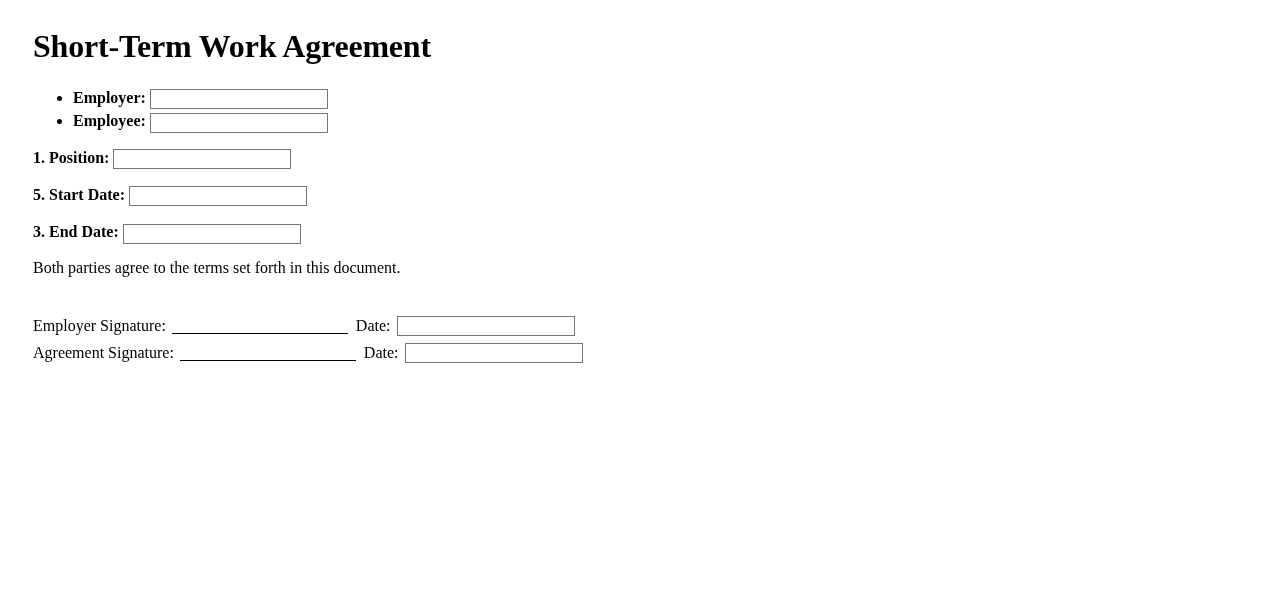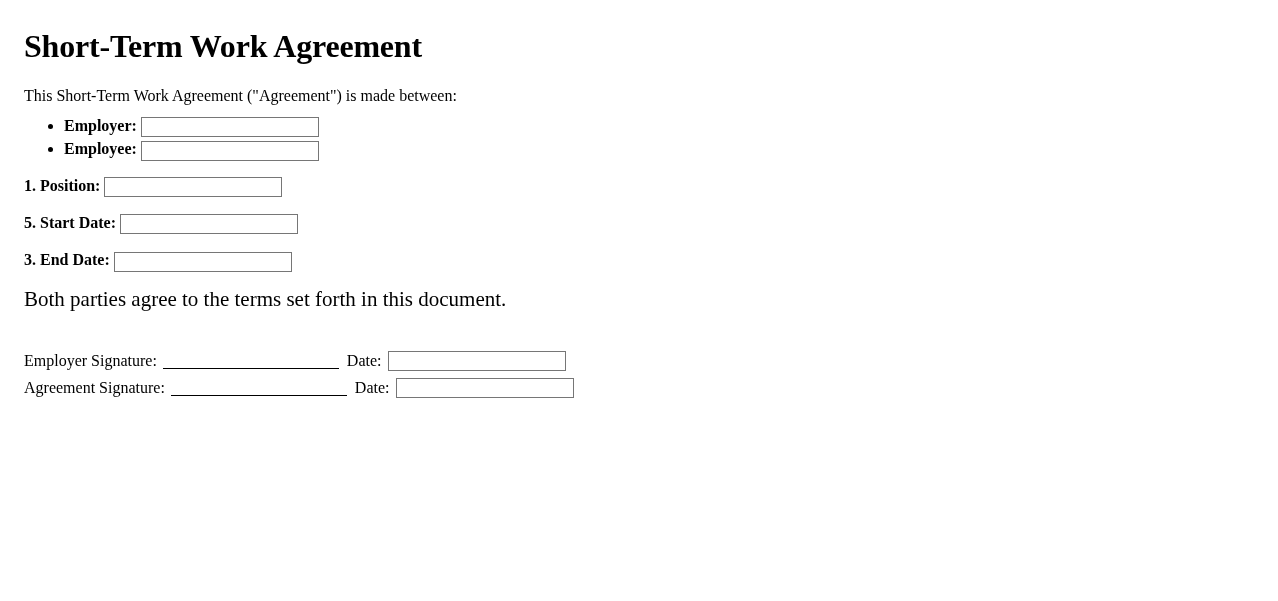--- a/index.html
+++ b/index.html
@@ -9,21 +9,21 @@
   }
   body {
     width: 1278px;
     height: 601px;
     font-family: "Liberation Serif", "DejaVu Serif", serif;
     color: #000000;
     font-size: 16px;
     overflow: hidden;
   }
   .page {
-    padding: 20px 28px 0 24px;
+    padding: 20px 28px 0 33px;
     box-sizing: border-box;
   }
   h1.doc-title {
     font-family: "Liberation Serif", "DejaVu Serif", serif;
     font-size: 32px;
     font-weight: bold;
     margin: 8px 0 22px 0;
     letter-spacing: -0.2px;
   }
   p.intro {
@@ -63,21 +63,21 @@
     color: #000;
   }
   input.w-party { width: 178px; }
   input.w-position { width: 178px; }
   input.w-start { width: 178px; }
   input.w-end { width: 178px; }
   input.w-schedule { width: 178px; }
   input.w-comp { width: 178px; }
   input.w-date { width: 178px; }
   p.agree {
-    font-size: 21px;
+    font-size: 16px;
     margin: 6px 0 0 0;
   }
   .sig-block {
     margin-top: 38px;
   }
   .sig-row {
     display: flex;
     align-items: center;
     margin-bottom: 5px;
     line-height: 22px;
@@ -100,21 +100,20 @@
     white-space: nowrap;
   }
 </style>
 </head>
 <body>
 
 <div class="page">
 
   <h1 class="doc-title">Short-Term Work Agreement</h1>
 
-  <p class="intro">This Short-Term Work Agreement ("Agreement") is made between:</p>
 
   <ul class="parties">
     <li>
       <span class="lbl">Employer:</span>
       <input class="txt w-party" type="text" value="" style="">
     </li>
     <li>
       <span class="lbl">Employee:</span>
       <input class="txt w-party" type="text" value="" style="">
     </li>

